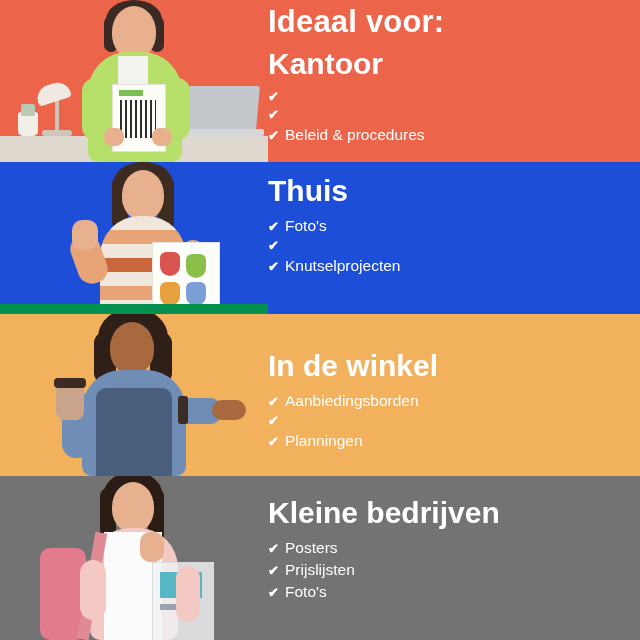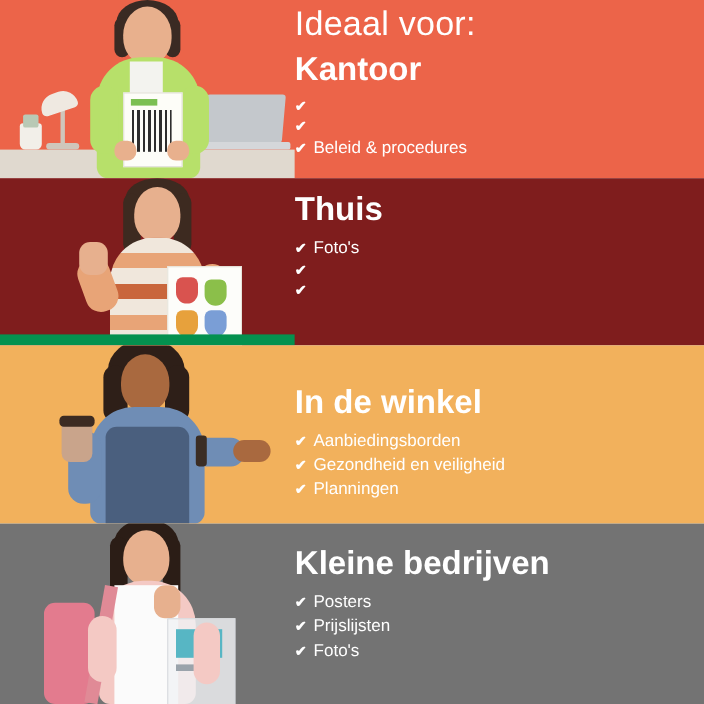--- a/index.html
+++ b/index.html
@@ -18,37 +18,37 @@
     width: 640px;
     height: 640px;
   }
   .band {
     position: relative;
     width: 640px;
     box-sizing: border-box;
     overflow: hidden;
   }
   .band-office   { height: 162px; background: #ec6449; }
-  .band-home     { height: 152px; background: #7f1d1d; }
+  .band-home     { height: 152px; background: #1d4ed8; }
   .band-store    { height: 162px; background: #f2b15c; }
   .band-business { height: 164px; background: #737373; }
 
   
   .text-col {
     position: absolute;
     left: 268px;
     top: 0;
     right: 0;
     bottom: 0;
     color: #ffffff;
     padding-top: 6px;
   }
   .main-title {
     font-size: 31px;
-    font-weight: normal;
+    font-weight: bold;
     letter-spacing: 0.2px;
     line-height: 1.05;
     margin: 0 0 4px 0;
     color: #ffffff;
   }
   .band-title {
     font-size: 30px;
     font-weight: bold;
     line-height: 1.1;
     margin: 0 0 8px 0;
@@ -269,20 +269,21 @@
       <ul class="bullets">
         <li>
           <span class="check">✔</span>
           <span>Foto's</span>
         </li>
         <li>
           <span class="check">✔</span>
         </li>
         <li>
           <span class="check">✔</span>
+          <span>Knutselprojecten</span>
         </li>
       </ul>
     </div>
   </section>
 
   <section class="band band-store">
     <div class="photo">
       <div class="figure-wrap">
         <div class="hair s-hair"></div>
         <div class="hair s-hair-l"></div>
@@ -300,21 +301,20 @@
     </div>
     <div class="text-col">
       <h2 class="band-title">In de winkel</h2>
       <ul class="bullets">
         <li>
           <span class="check">✔</span>
           <span>Aanbiedingsborden</span>
         </li>
         <li>
           <span class="check">✔</span>
-          <span>Gezondheid en veiligheid</span>
         </li>
         <li>
           <span class="check">✔</span>
           <span>Planningen</span>
         </li>
       </ul>
     </div>
   </section>
 
   <section class="band band-business">

